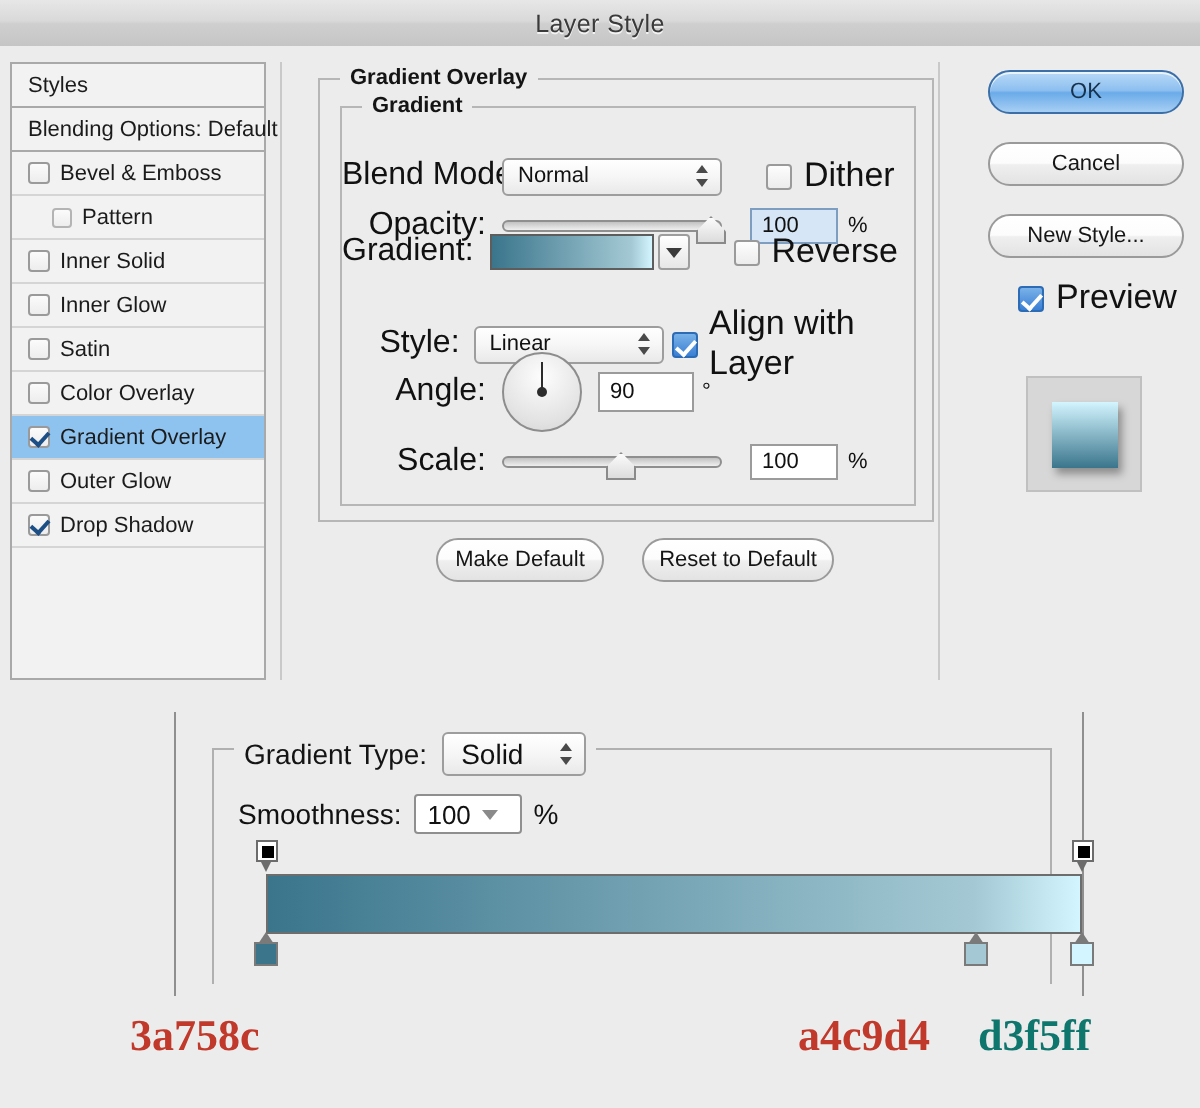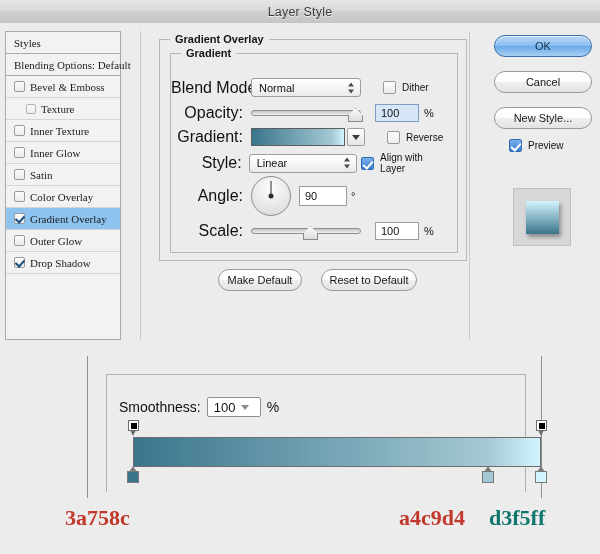--- a/index.html
+++ b/index.html
@@ -24,24 +24,23 @@
     font-size:12.5px;color:#3a3a3a;letter-spacing:.2px;
     text-shadow:0 1px 0 rgba(255,255,255,.75);
   }
   #winbody{
     position:absolute;left:0;top:23px;width:600px;height:324px;
     background:#ececec;
   }
 
   
   #styles{
-    position:absolute;left:5px;top:8px;width:116px;height:309px;
+    position:absolute;left:5px;top:8px;width:128px;height:309px;
     background:#f2f2f2;border:1px solid #a9a9a9;
     box-sizing:border-box;
-    font-family:Liberation Serif, serif;
   }
   .srow{
     height:22px;box-sizing:border-box;
     display:flex;align-items:center;
     padding-left:8px;
     border-bottom:1px solid #d5d5d5;
     font-size:11px;color:#1b1b1b;
   }
   .srow.head{border-bottom:1px solid #a9a9a9;background:#f2f2f2;}
   .srow.sel{background:#8ec3f0;}
@@ -133,21 +132,21 @@
   .gdrop{
     width:18px;height:18px;box-sizing:border-box;
     border:1px solid #9d9d9d;border-radius:2px;
     background:linear-gradient(to bottom,#ffffff,#e6e6e6);
     display:flex;align-items:center;justify-content:center;
   }
   .caret{width:0;height:0;border-left:4px solid transparent;
     border-right:4px solid transparent;border-top:5px solid #3a3a3a;}
 
   
-  .ckrow{display:flex;align-items:center;font-size:10px;color:#111;}
+  .ckrow{display:flex;align-items:center;font-size:17px;color:#111;}
   .ckbig{
     width:13px;height:13px;box-sizing:border-box;
     border:1px solid #9a9a9a;border-radius:2px;
     background:linear-gradient(to bottom,#fdfdfd,#ececec);
     margin-right:6px;position:relative;flex:0 0 auto;
   }
   .ckbig.on{
     background:linear-gradient(to bottom,#7ab2e8,#3b7fd4);
     border-color:#2c6bb5;
   }
@@ -279,25 +278,25 @@
         <span class="slabel">Blending Options: Default</span>
       </div>
       <div id="styles-rows">
           <div class="srow">
             <span class="cb"></span>
             <span class="slabel">Bevel &amp; Emboss</span>
           </div>
           <div class="srow">
             <span class="ind"></span>
             <span class="cb sm"></span>
-            <span class="slabel">Texture</span>
+            <span class="slabel">Pattern</span>
           </div>
           <div class="srow">
             <span class="cb"></span>
-            <span class="slabel">Inner Texture</span>
+            <span class="slabel">Inner Solid</span>
           </div>
           <div class="srow">
             <span class="cb"></span>
             <span class="slabel">Inner Glow</span>
           </div>
           <div class="srow">
             <span class="cb"></span>
             <span class="slabel">Satin</span>
           </div>
           <div class="srow">
@@ -347,21 +346,21 @@
             <div class="slider" style="width:110px;margin-left:8px;">
               <span class="track"></span>
               <span class="knob" style="left:97px;"></span>
             </div>
             <div class="num hl" style="width:44px;margin-left:14px;">
               <span>100</span>
             </div>
             <span class="pct">%</span>
           </div>
 
-          <div class="frow" style="left:0;top:74px;width:278px;">
+          <div class="frow" style="left:0;top:62px;width:278px;">
             <span class="flab" style="width:72px;">Gradient:</span>
             <span class="gswatch" id="gswatch-top" style="width: 94px; margin-left: 8px; background: linear-gradient(to right, rgb(58, 117, 140) 0%, rgb(164, 201, 212) 87%, rgb(211, 245, 255) 100%);"></span>
             <span class="gdrop" style="margin-left:2px;">
               <i class="caret"></i>
             </span>
             <div class="ckrow" style="margin-left:22px;">
               <span class="ckbig"></span>
               <span>Reverse</span>
             </div>
           </div>
@@ -435,20 +434,30 @@
 
     <div id="preview-box">
       <div id="preview-sq" style="background: linear-gradient(rgb(211, 245, 255) 0%, rgb(58, 117, 140) 100%);"></div>
     </div>
 
   </div>
 </div>
 
 <div id="editor">
   <div class="fieldset" id="edFs">
+    <span class="fslegend">
+      <span>Gradient Type:</span>
+      <span class="sel-ctl" style="width:72px;height:22px;font-size:14px;padding:0 20px 0 9px;">
+        <span>Solid</span>
+        <span class="arrows">
+            <i class="up"></i>
+            <i class="dn"></i>
+          </span>
+      </span>
+    </span>
 
     <div class="smooth-row">
       <span>Smoothness:</span>
       <span class="combo" style="width:54px;">
         <span>100</span>
         <i class="caret"></i>
       </span>
       <span>%</span>
     </div>
 

